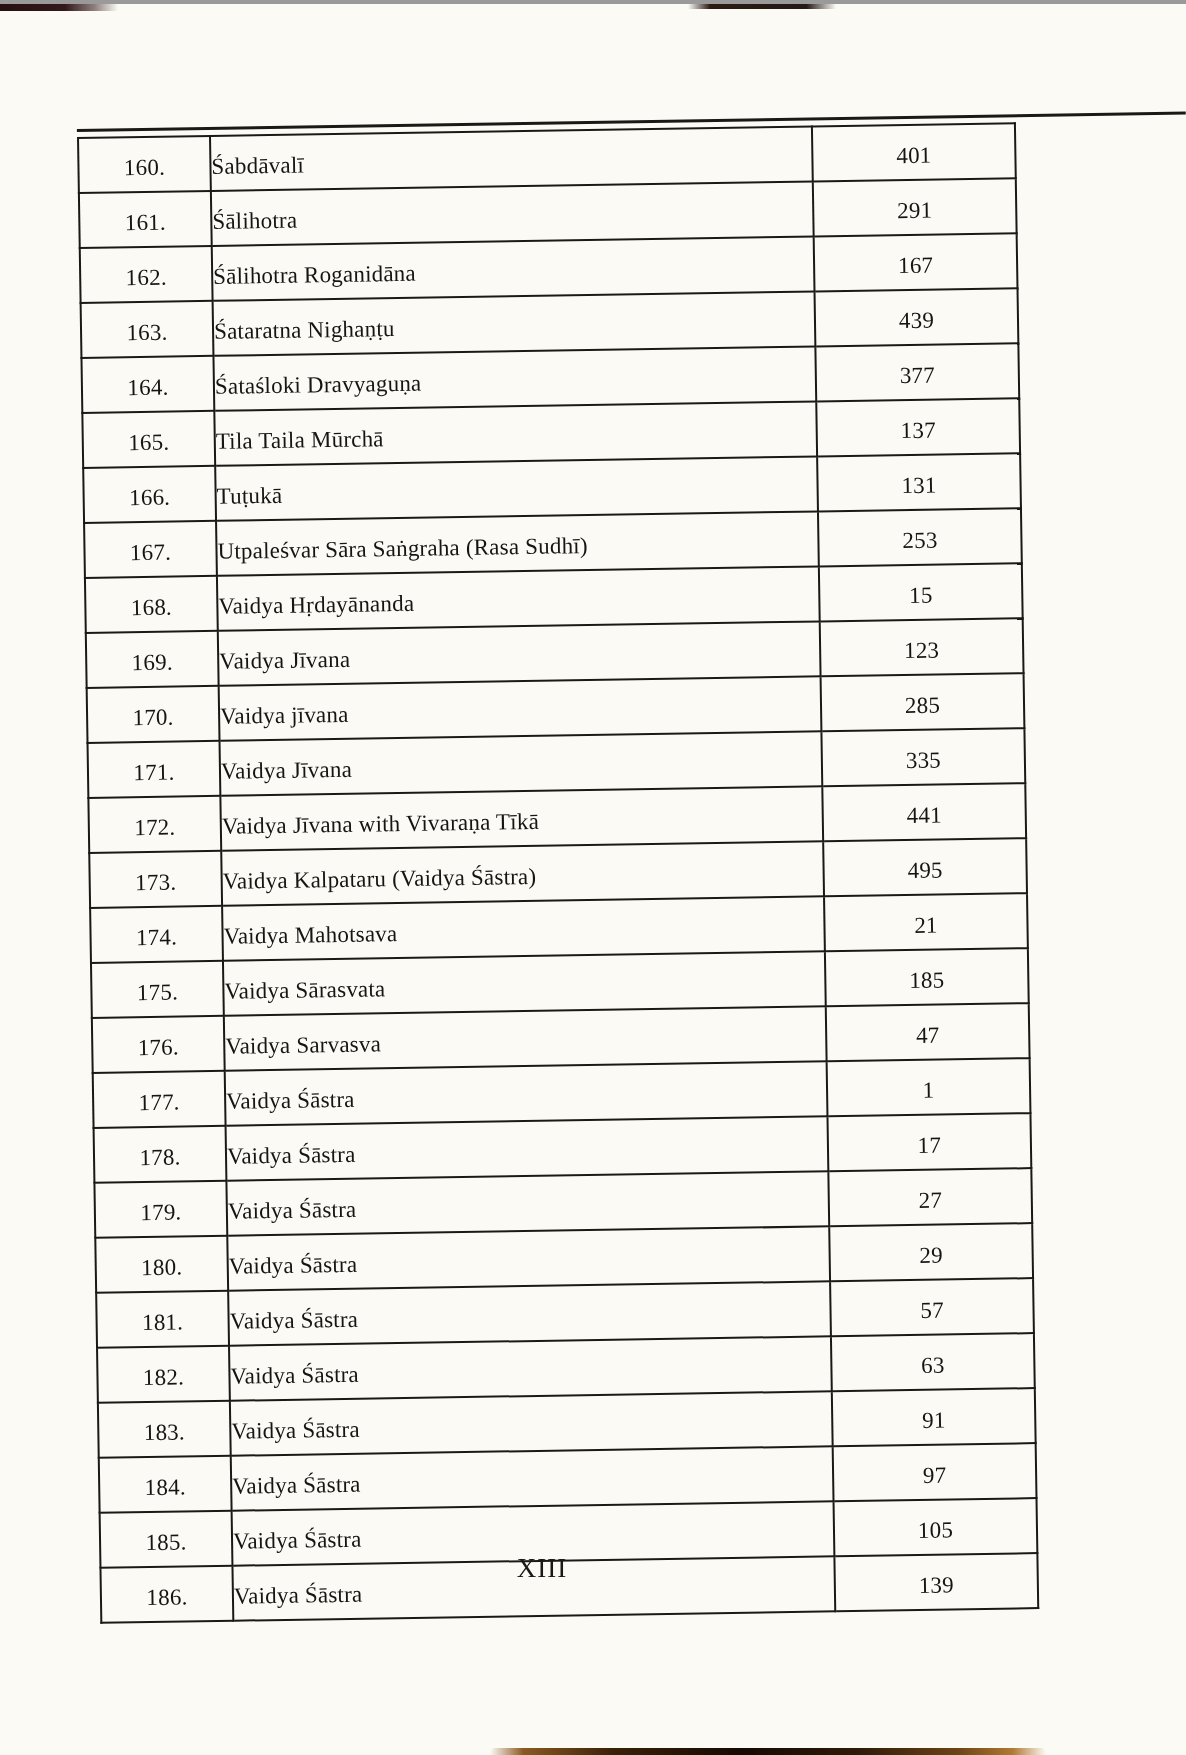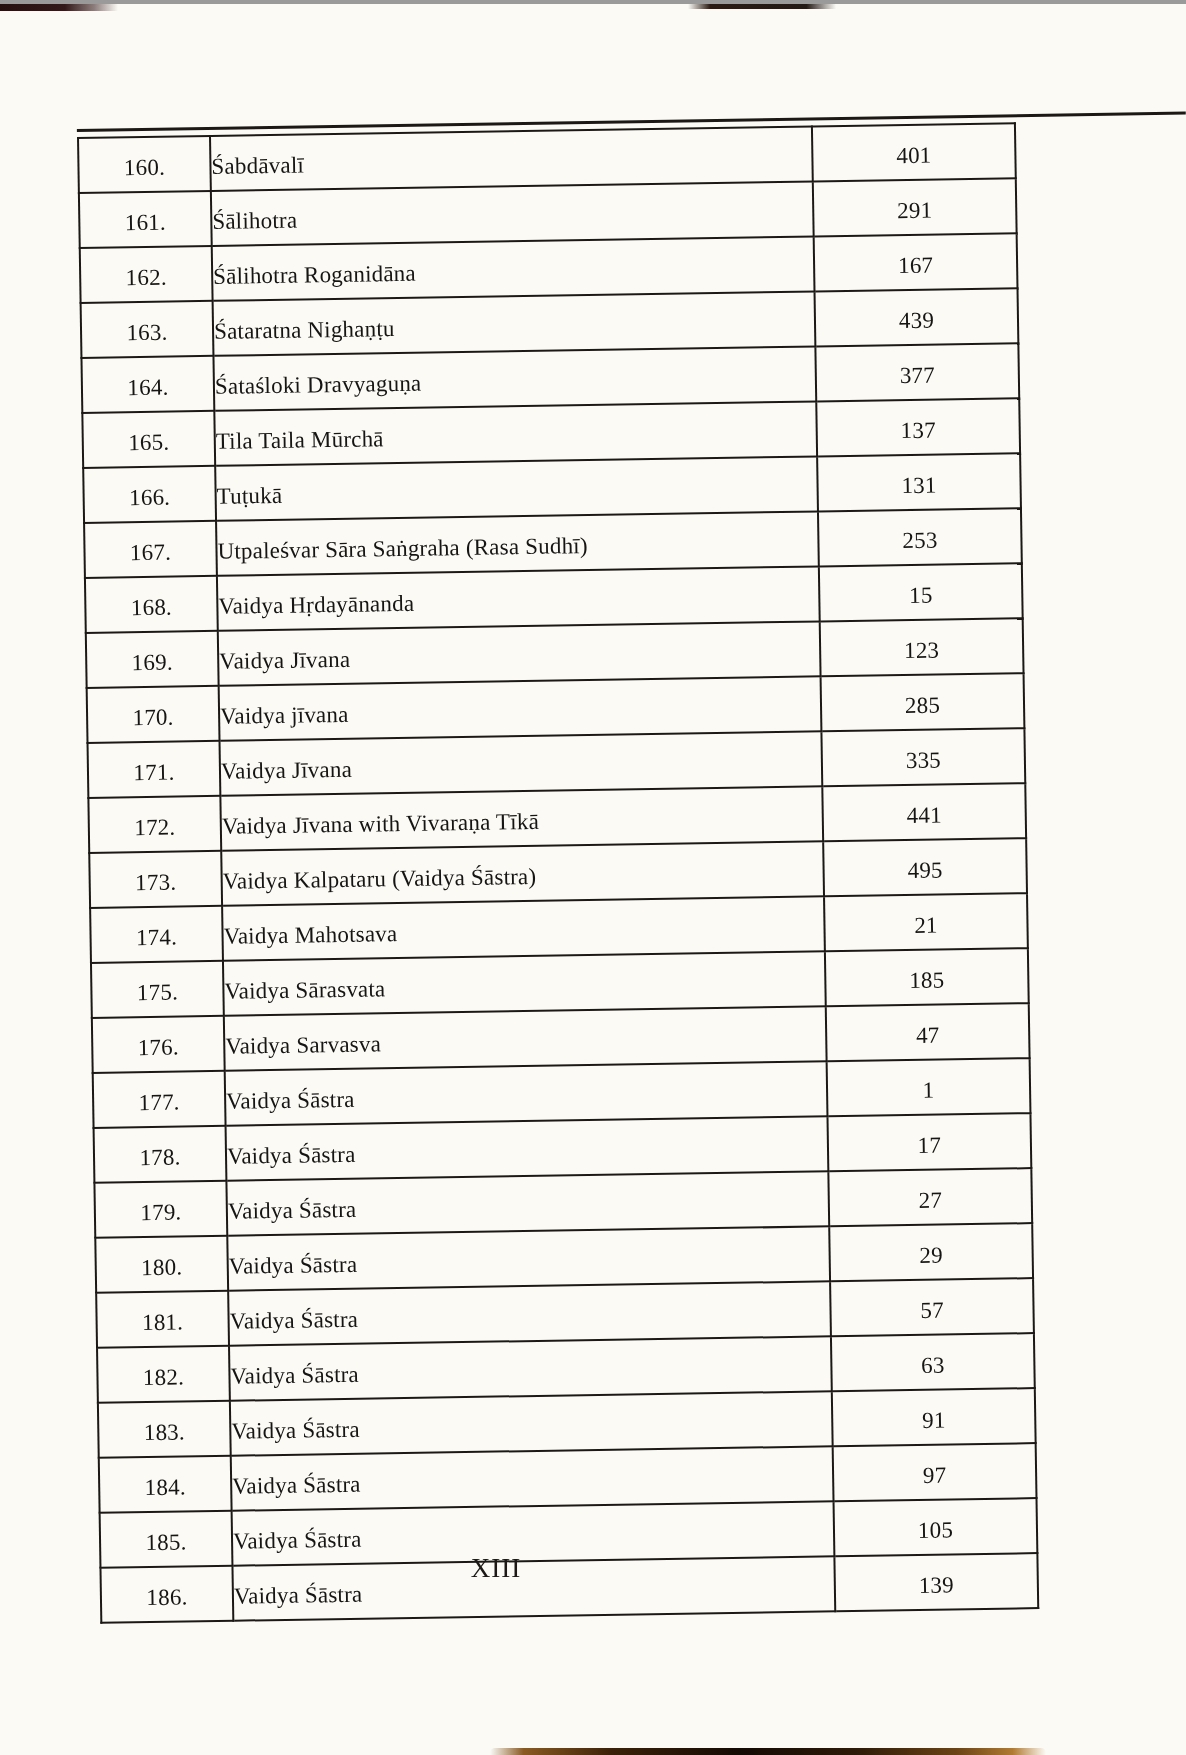--- a/index.html
+++ b/index.html
@@ -36,21 +36,21 @@
     padding:6px 0 0 0;
     font-size:23px;
     letter-spacing:.2px;
     white-space:nowrap;
     overflow:hidden;
   }
   td.c-no{width:130px;text-align:center;padding-left:26px;font-size:22px;}
   td.c-title{width:600px;padding-left:19px;}
   td.c-page{width:201px;text-align:center;padding-left:24px;font-size:22px;}
   .folio{
-    position:absolute;left:434px;top:1549px;width:124px;
+    position:absolute;left:480px;top:1549px;width:124px;
     text-align:center;font-size:27px;letter-spacing:1px;color:#1b1815;
   }
   
   .bar-top-left{
     position:absolute;left:0;top:0;width:118px;height:7px;
     background:linear-gradient(90deg,#26100f 0%,#33191a 55%,rgba(51,25,26,.55) 80%,rgba(51,25,26,0) 100%);
   }
   .bar-top-mid{
     position:absolute;left:688px;top:0;width:148px;height:5px;
     background:linear-gradient(90deg,rgba(40,26,20,0) 0%,#2b1b14 15%,#241a16 80%,rgba(40,26,20,0) 100%);

